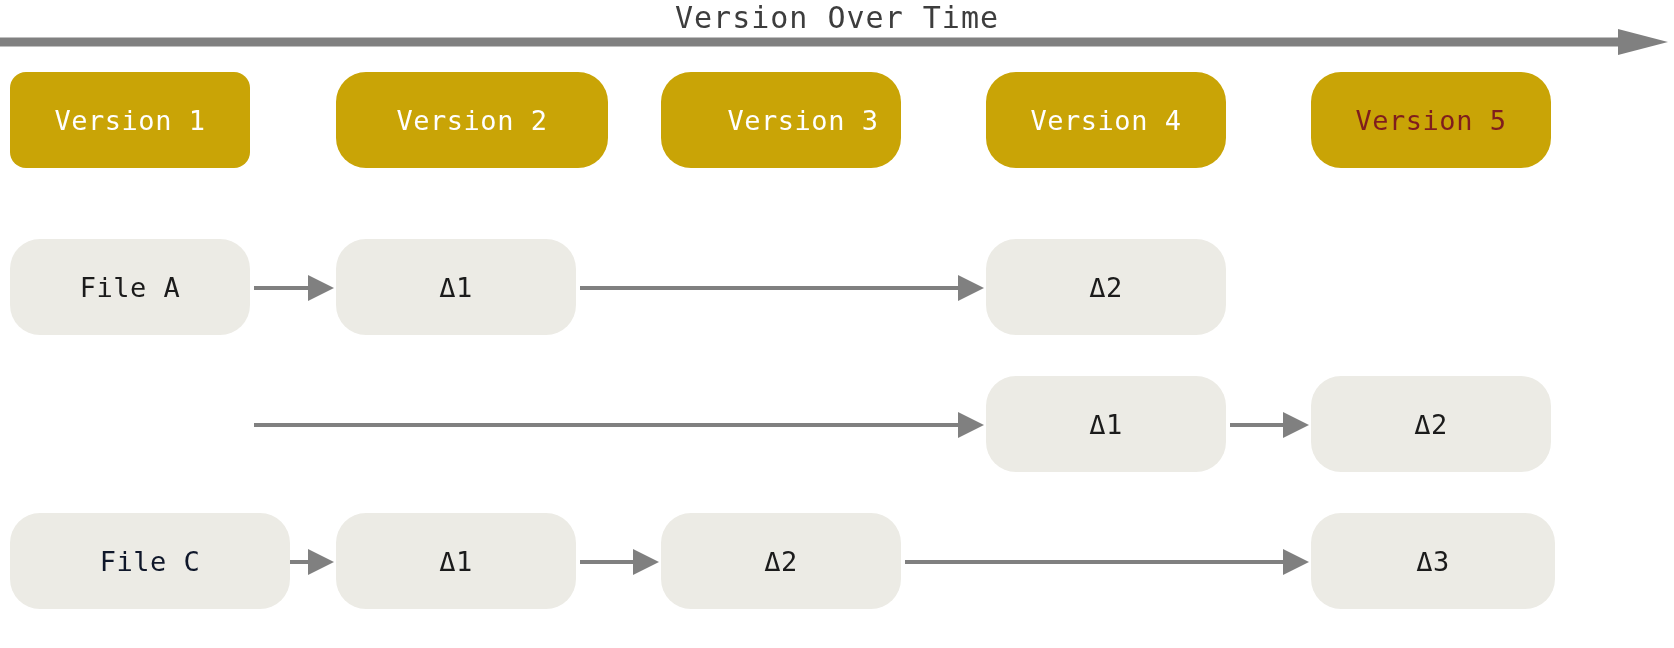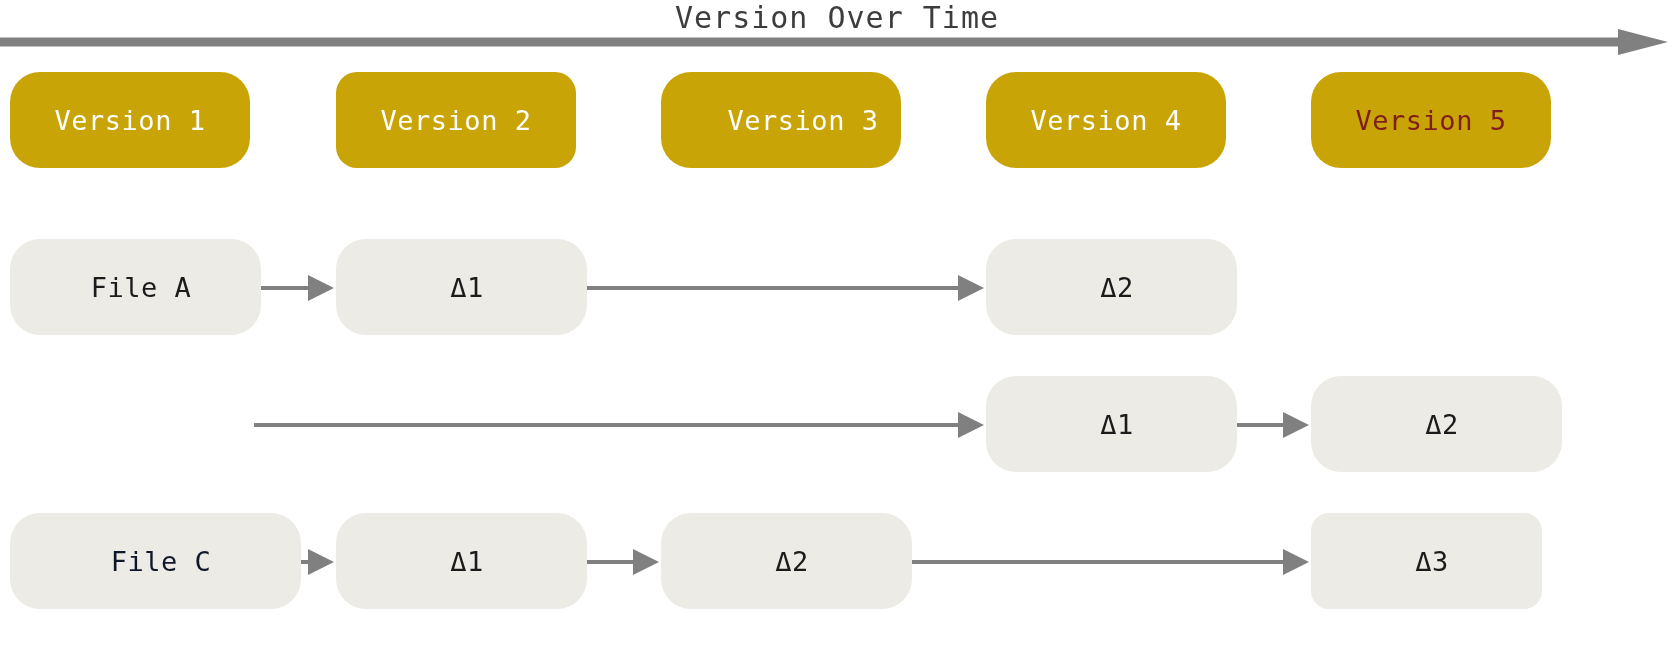--- a/index.html
+++ b/index.html
@@ -80,21 +80,20 @@
     height: 96px;
     border-radius: 30px;
     background: #ECEBE5;
     color: #1b1b1b;
     font-size: 27px;
     display: flex;
     align-items: center;
     justify-content: center;
     white-space: pre;
     letter-spacing: 0.5px;
-    padding-left: 11px;
   }
   .row-arrow {
     position: absolute;
     top: 0;
     height: 96px;
     pointer-events: none;
   }
 </style>
 </head>
 <body>
@@ -104,22 +103,22 @@
   <div class="title">Version Over Time</div>
 
   <div class="timeline-axis">
     <svg width="1674" height="30" viewBox="0 0 1674 30">
       <line id="axis-line" x1="0" y1="15" x2="1620" y2="15" stroke="#808080" stroke-width="9"></line>
       <polygon id="axis-head" points="1618,2 1668,15 1618,28" fill="#808080"></polygon>
     </svg>
   </div>
 
   <div class="version-row" id="version-row">
-      <div class="version-pill" style="left: 10px; width: 240px; background: rgb(201, 164, 6); color: rgb(255, 255, 255);"><span>Version 1</span></div>
-      <div class="version-pill" style="left: 336px; width: 240px; background: rgb(201, 164, 6); color: rgb(255, 255, 255); border-radius: 21px;"><span>Version 2</span></div>
+      <div class="version-pill" style="left: 10px; width: 240px; background: rgb(201, 164, 6); color: rgb(255, 255, 255); border-radius: 16px;"><span>Version 1</span></div>
+      <div class="version-pill" style="left: 336px; width: 272px; background: rgb(201, 164, 6); color: rgb(255, 255, 255);"><span>Version 2</span></div>
       <div class="version-pill" style="left: 661px; width: 196px; background: rgb(201, 164, 6); color: rgb(255, 255, 255); padding-left: 44px;"><span>Version 3</span></div>
       <div class="version-pill" style="left: 986px; width: 240px; background: rgb(201, 164, 6); color: rgb(255, 255, 255);"><span>Version 4</span></div>
       <div class="version-pill" style="left: 1311px; width: 240px; background: rgb(201, 164, 6); color: #7f1d1d;"><span>Version 5</span></div>
     </div>
 
   <div id="rows-host">
       <div class="file-row" style="top: 239px;">
         <svg width="1674" height="96" viewBox="0 0 1674 96" class="row-arrow" style="left: 0px;">
           <g>
             <line x1="254" y1="49" x2="312" y2="49" stroke="#808080" stroke-width="4"></line>
@@ -159,17 +158,17 @@
             <polygon points="633,36 659,49 633,62" fill="#808080"></polygon>
           </g>
           <g>
             <line x1="905" y1="49" x2="1287" y2="49" stroke="#808080" stroke-width="4"></line>
             <polygon points="1283,36 1309,49 1283,62" fill="#808080"></polygon>
           </g>
         </svg>
         <div class="node-pill" style="left: 10px; width: 280px; background: rgb(236, 235, 229); color: #0f172a;"><span>File C</span></div>
         <div class="node-pill" style="left: 336px; width: 240px; background: rgb(236, 235, 229); color: rgb(27, 27, 27);"><span>Δ1</span></div>
         <div class="node-pill" style="left: 661px; width: 240px; background: rgb(236, 235, 229); color: rgb(27, 27, 27);"><span>Δ2</span></div>
-        <div class="node-pill" style="left: 1311px; width: 220px; background: rgb(236, 235, 229); color: rgb(27, 27, 27); border-radius: 18px;"><span>Δ3</span></div>
+        <div class="node-pill" style="left: 1311px; width: 244px; background: rgb(236, 235, 229); color: rgb(27, 27, 27);"><span>Δ3</span></div>
       </div>
     </div>
 
 </div>
 
 </body></html>

